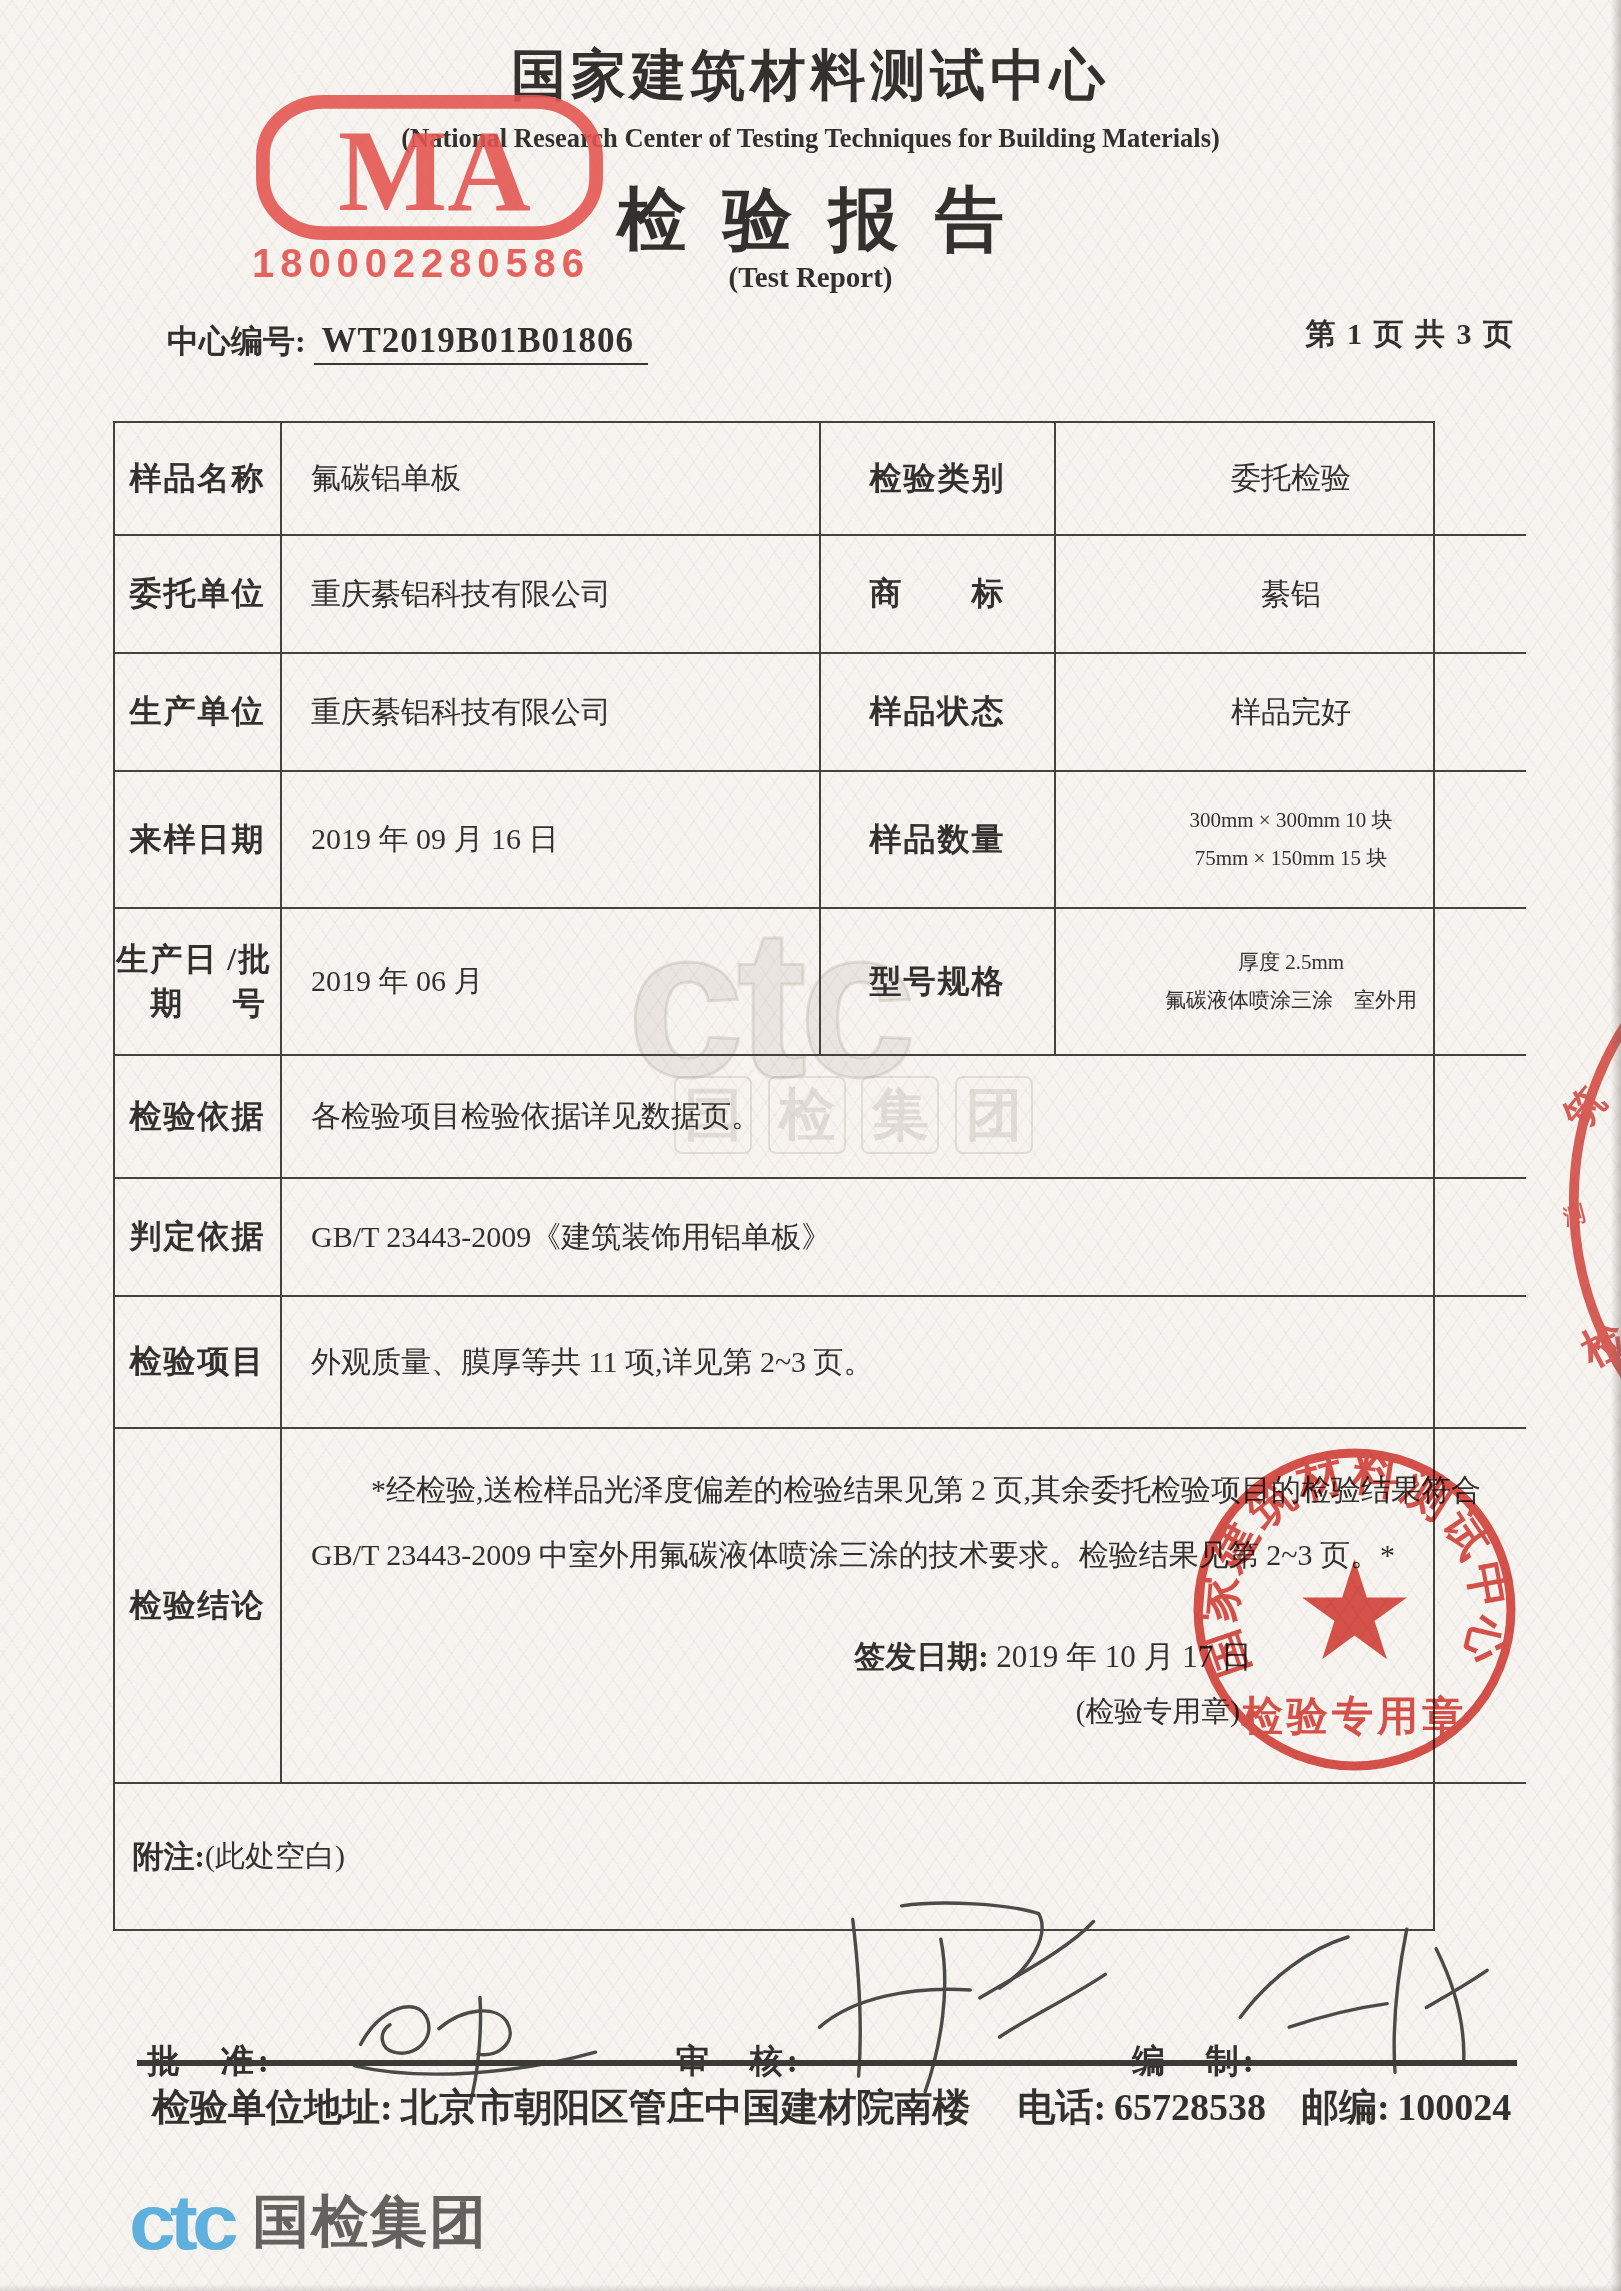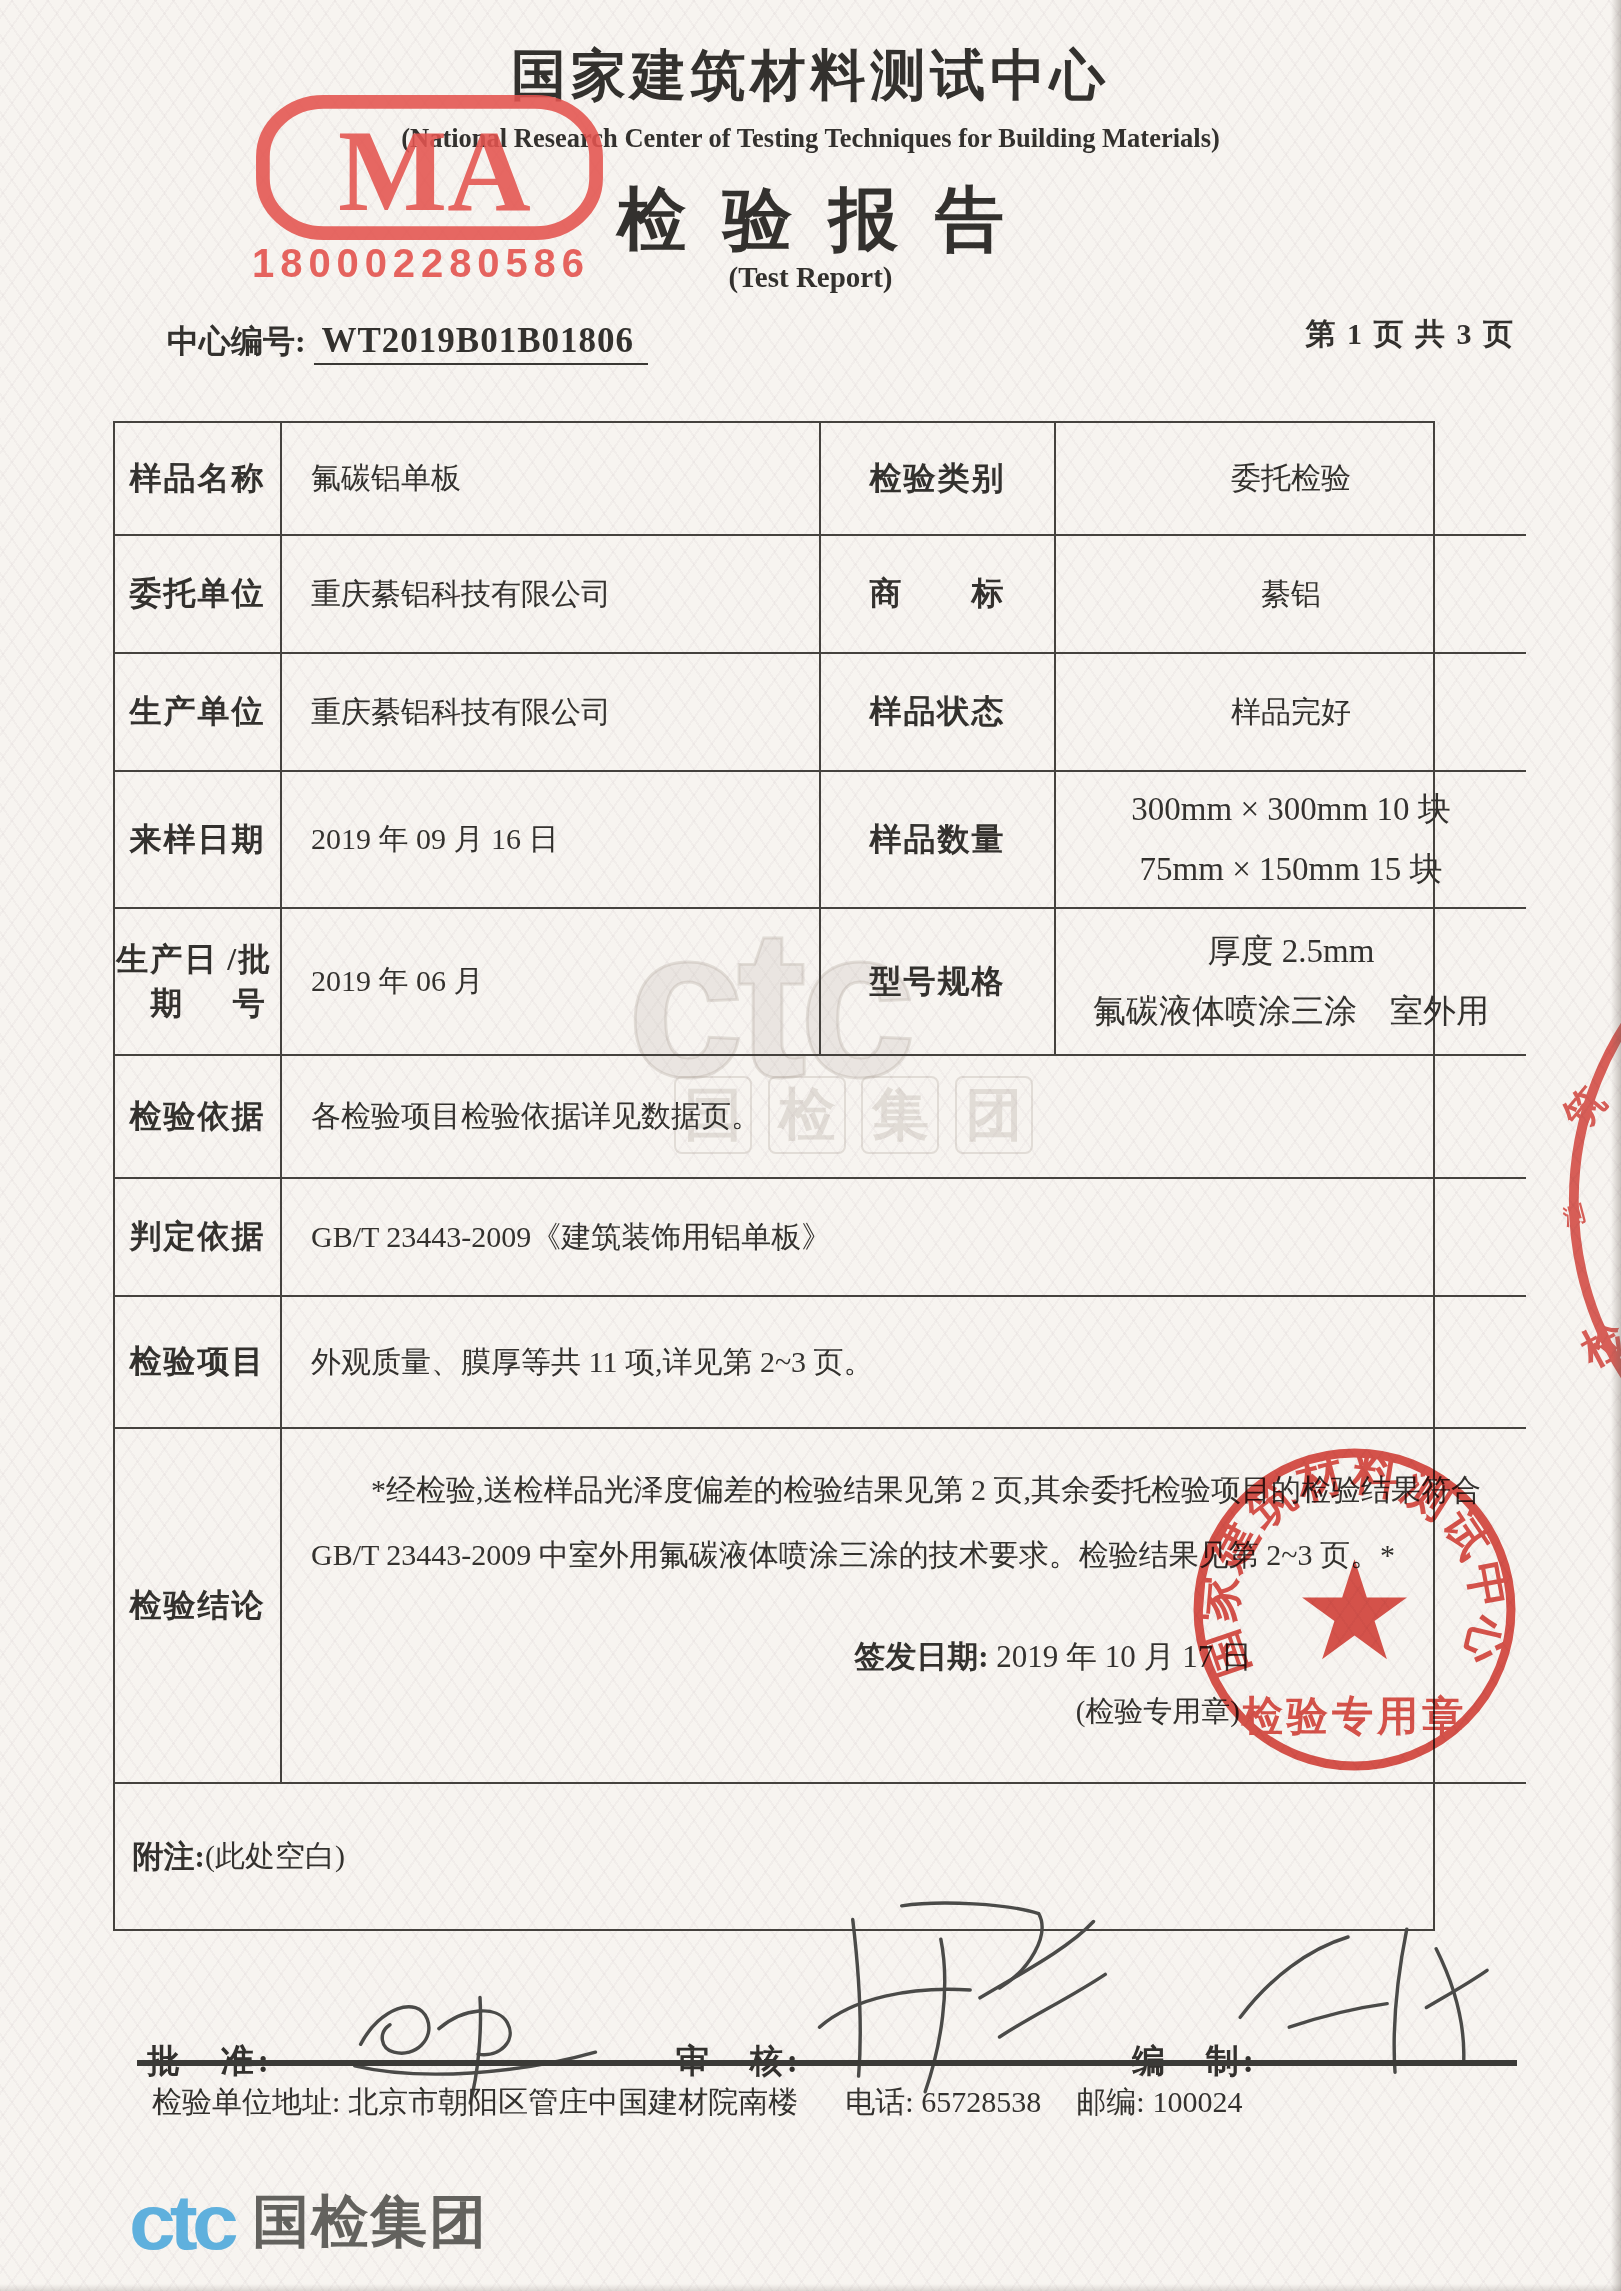--- a/index.html
+++ b/index.html
@@ -58,21 +58,21 @@
     background:transparent;
   }
   .cell { border-right:2px solid #45423e; border-bottom:2px solid #45423e;
     display:flex; align-items:center; }
   .no-r { border-right:none; }
   .no-b { border-bottom:none; }
   .lbl  { justify-content:center; text-align:center; font-weight:700; font-size:32px; letter-spacing:2px; }
   .lbl2 { flex-direction:row; line-height:1.35; }
   .val  { padding-left:29px; font-size:30px; }
   .valc { justify-content:center; text-align:left; font-size:30px; }
-  .valc2{ flex-direction:column; justify-content:center; text-align:center; font-size:33px; line-height:1.8; }
+  .valc2{ flex-direction:column; justify-content:center; text-align:center; font-size:21px; line-height:1.8; }
   .wide { grid-column:2 / 5; }
   .full { grid-column:1 / 5; }
 
   .concl { display:block; padding:29px 39px 0 29px; font-size:30px; }
   .concl-text { text-indent:2em; line-height:2.15; }
   .issue-line { margin-top:49px; text-align:right; padding-right:235px; font-size:31px; }
   .issue-line .dlab { font-weight:700; }
   .seal-caption { margin-top:13.7px; text-align:right; padding-right:247px; font-size:29px; }
 
   .note-cell { font-size:30px; padding-left:17.6px; }
@@ -88,21 +88,21 @@
   .s-approve { left:0; }
   .s-review  { left:529px; }
   .s-prepare { left:985px; }
   .sig { stroke:#4a4a48; stroke-width:3.5; fill:none; stroke-linecap:round; }
   .sig-1 { top:1968px; left:333px; }
   .sig-2 { top:1880px; left:794px; }
   .sig-3 { top:1890px; left:1201px; }
 
   .thick-line { top:2060px; left:137px; width:1380px; height:5.9px; background:#3b3a37; }
 
-  .addr-row { top:2082px; left:152px; width:1372px; font-size:30px; font-weight:400;
+  .addr-row { top:2082px; left:152px; width:1372px; font-size:38px; font-weight:700;
     display:flex; align-items:baseline; }
   .addr-row .gap1 { margin-left:47px; }
   .addr-row .gap2 { margin-left:35px; }
   .addr-row .v { margin-left:7.8px; font-family:"Liberation Serif", serif; }
 
   .brand-row { top:2174px; left:129px; display:flex; align-items:center; }
   .brand-ctc { font-family:"Liberation Sans", sans-serif; font-weight:800;
     font-size:84px; color:#5fb0dd; letter-spacing:-5.9px; transform:scaleY(0.92); }
   .brand-name { font-size:57px; font-weight:700; color:#63625e; margin-left:19.6px; letter-spacing:2px; }
 

